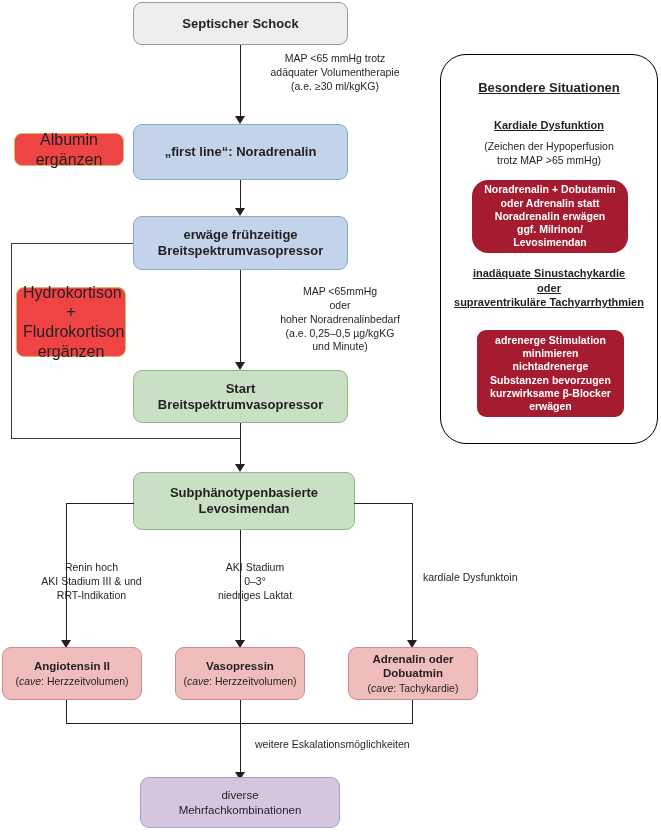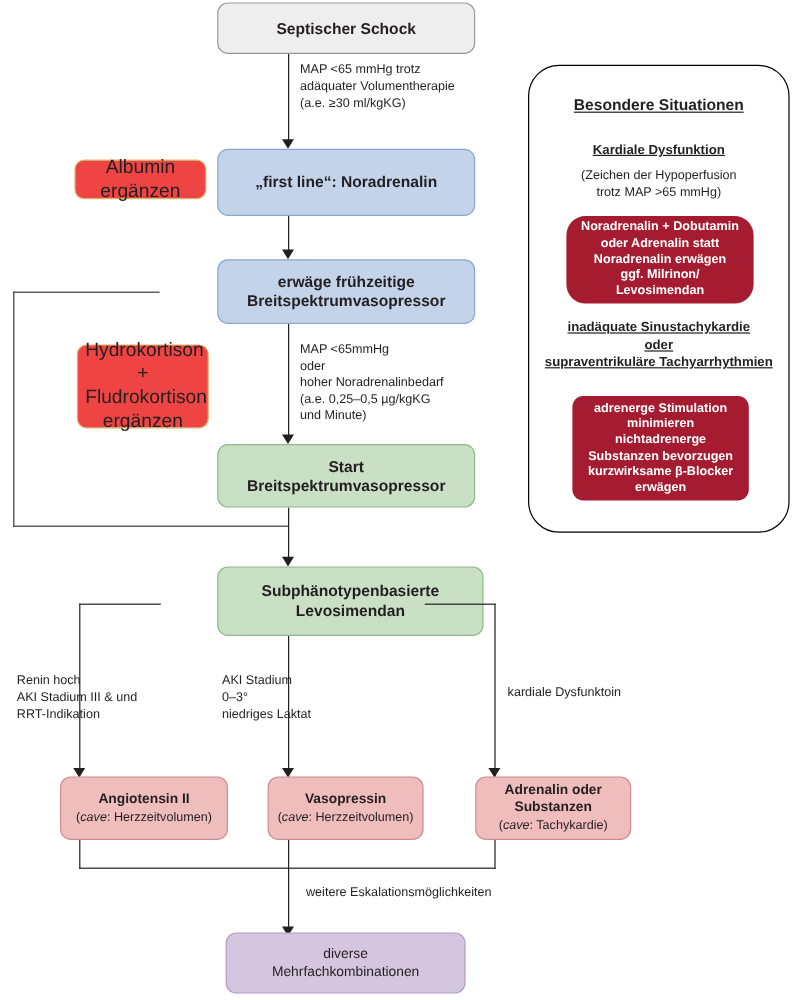--- a/index.html
+++ b/index.html
@@ -15,41 +15,40 @@
   
   .node{
     position:absolute;
     box-sizing:border-box;
     display:flex;
     align-items:center;
     text-align:center;
     border-radius:9px;
     line-height:1.22;
     padding:3px 6px;
-    margin-left:48px;
   }
   .node .txt{width:100%;}
 
   .n-grey{background:#eeeeee;border:1px solid #9a9a9a;font-weight:bold;font-size:13px;}
   .n-blue{background:#c3d4ea;border:1px solid #8aa7cd;font-weight:bold;font-size:13px;}
   .n-green{background:#c9e0c4;border:1px solid #8dba87;font-weight:bold;font-size:13px;}
   .n-red{background:#f0bdbd;border:1px solid #cf8c8c;font-weight:bold;font-size:11.5px;}
   .n-purple{background:#d5c6e0;border:1px solid #b49bc6;font-weight:normal;font-size:11.5px;}
   .n-yellow{background:#ef4444;border:1px solid #d7b76a;font-weight:normal;font-size:16px;border-radius:8px;}
 
   .cave{font-weight:normal;font-size:10.5px;}
   .cave i{font-style:italic;}
 
   
   .elabel{
     position:absolute;
     font-size:10.5px;
     line-height:1.32;
     color:#231f20;
-    text-align:left;
+    text-align:center;
     white-space:pre-line;
   }
   .elabel.left{text-align:left;}
 
   
   #panel{
     position:absolute;
     left:440px;top:54px;width:218px;height:390px;
     border:1.4px solid #000;
     border-radius:26px;
@@ -190,21 +189,21 @@
   <div class="node n-red" style="left:175px;top:647px;width:130px;height:53px;">
     <span class="txt">
       <span>Vasopressin</span><br>
       <span class="cave">(<i>cave</i><span>: Herzzeitvolumen)</span></span>
     </span>
   </div>
 
   <div class="node n-red" style="left:348px;top:647px;width:130px;height:53px;">
     <span class="txt">
       <span style="white-space:pre-line;">Adrenalin oder
-Substanzen</span><br>
+Dobuatmin</span><br>
       <span class="cave">(<i>cave</i><span>: Tachykardie)</span></span>
     </span>
   </div>
 
   <div class="vline" style="left:66px;top:700px;height:24px;"></div>
   <div class="vline" style="left:412px;top:700px;height:24px;"></div>
   <div class="hline" style="left:66px;top:723px;width:347px;"></div>
   <div class="vline" style="left:240px;top:700px;height:79px;"></div>
   <div class="arrow" style="left:235px;top:772px;"></div>
 

